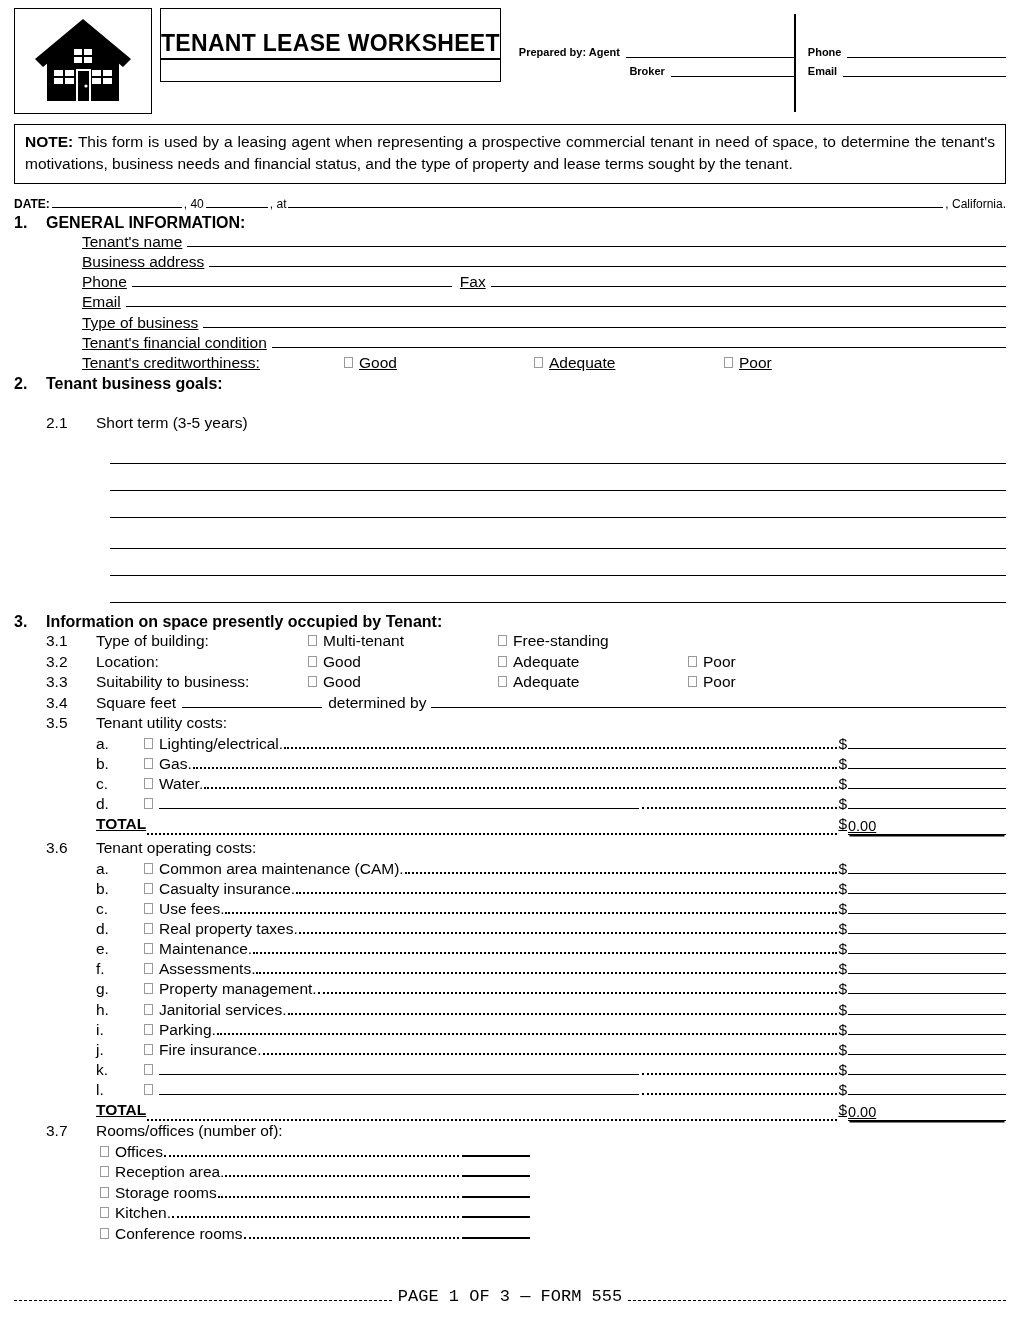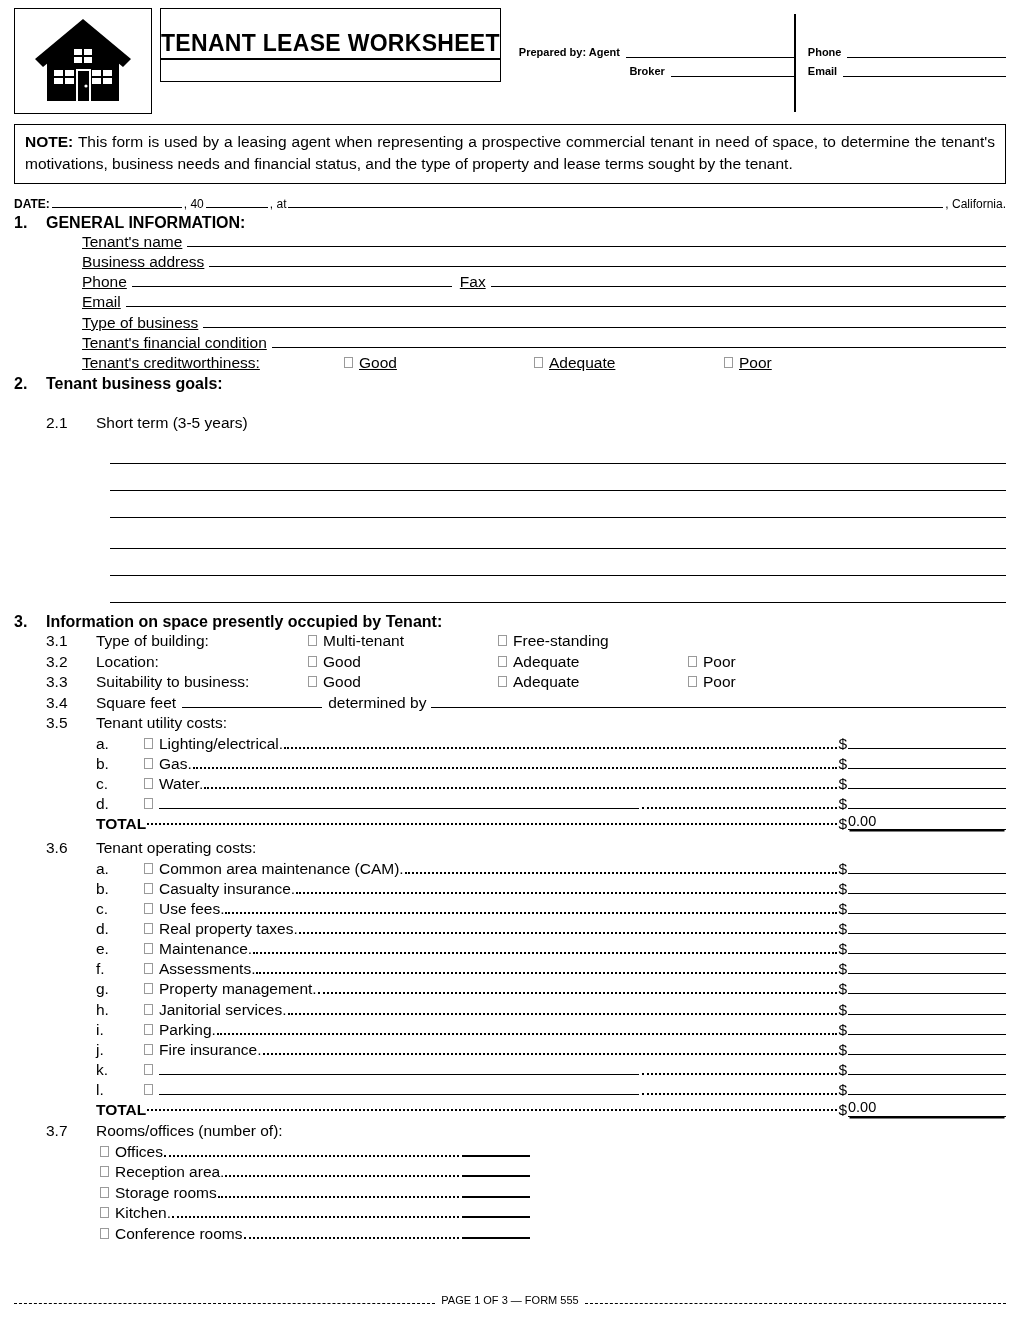--- a/index.html
+++ b/index.html
@@ -216,26 +216,27 @@
   }
   .blank-write {
     width: 480px;
     flex: none;
     border-bottom: 1.5px solid #000;
     height: 13px;
     margin-right: 2px;
   }
   .total-row {
     display: flex;
-    align-items: flex-start;
+    align-items: flex-end;
     margin-left: 96px;
     margin-right: 14px;
     white-space: nowrap;
     font-weight: bold;
     line-height: 1.35;
+    text-decoration: underline;
   }
   .total-row .leader { border-bottom: 2px dotted #000; }
 
   
   .room-row {
     display: flex;
     align-items: baseline;
     margin-left: 100px;
     white-space: nowrap;
     line-height: 1.32;
@@ -263,23 +264,24 @@
   .opt-col-b { display:inline-block; width: 190px; }
 
   
   .footer {
     position: absolute;
     left: 14px;
     right: 14px;
     bottom: 22px;
     display: flex;
     align-items: center;
-    font-size: 11px;
+    font-size: 17px;
     color: #000;
     white-space: nowrap;
+    font-family: Liberation Mono, monospace;
   }
   .foot-dash {
     flex: 1;
     border-bottom: 1.6px dashed #000;
     height: 7px;
   }
   .foot-text { padding: 0 6px; }
 </style>
 </head>
 <body>

